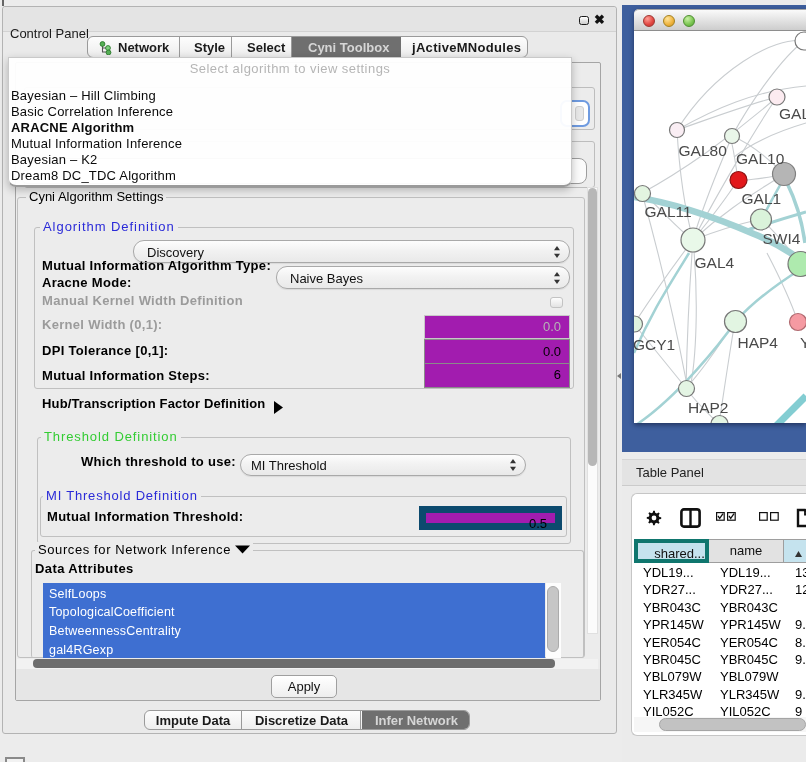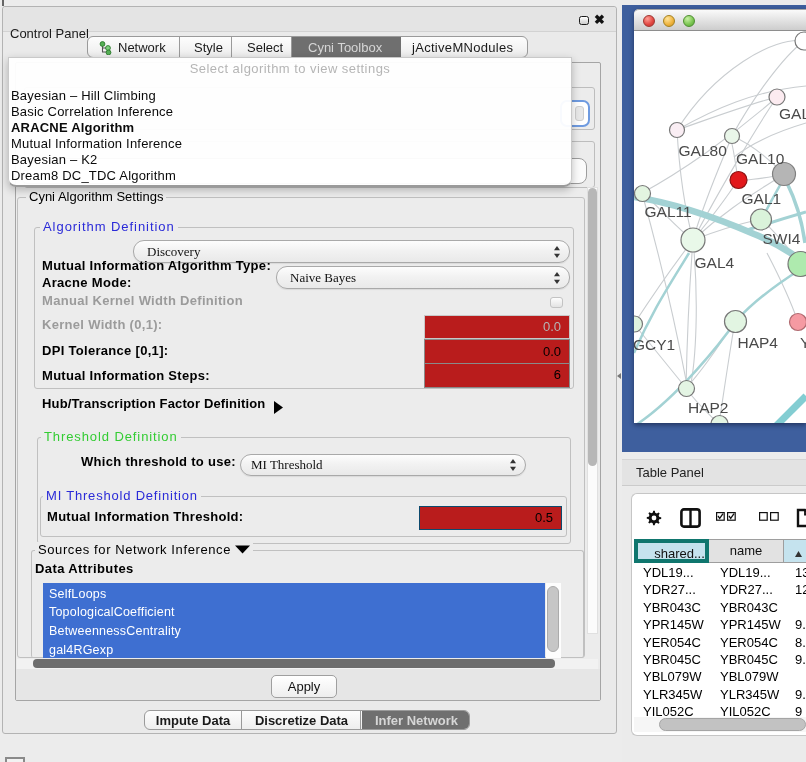--- a/index.html
+++ b/index.html
@@ -1,39 +1,39 @@
 <!DOCTYPE html>
 <html><head><meta charset="utf-8">
 <style>
 *{margin:0;padding:0;box-sizing:border-box;}
 html,body{width:806px;height:762px;overflow:hidden;}
 body{font-family:"Liberation Sans",sans-serif;background:#ececec;position:relative;}
 .abs{position:absolute;}
 .lbl{font-weight:bold;font-size:13px;letter-spacing:0.3px;color:#000;white-space:nowrap;}
 .lbl.dis{color:#9b9b9b;}
-.combo{position:absolute;border:1px solid #a9a9a9;border-radius:11px;background:linear-gradient(#fdfdfd,#f2f2f2 45%,#e9e9e9);box-shadow:0 1px 1px rgba(0,0,0,0.08);font-size:13px;color:#111;font-family:Liberation Serif, serif;}
+.combo{position:absolute;border:1px solid #a9a9a9;border-radius:11px;background:linear-gradient(#fdfdfd,#f2f2f2 45%,#e9e9e9);box-shadow:0 1px 1px rgba(0,0,0,0.08);font-size:13px;color:#111;}
 .combo .ct{position:absolute;left:13px;top:50%;transform:translateY(-50%);}
 .combo .ar{position:absolute;right:8px;top:50%;transform:translateY(-50%);width:8px;height:12px;}
-.tfield{position:absolute;background:#b91c1c;font-size:13px;text-align:right;}
+.tfield{position:absolute;background:#a21caf;font-size:13px;text-align:right;}
 .grp{position:absolute;border:1px solid #bdbdbd;border-radius:3px;}
 .grp .gt{position:absolute;top:-9px;left:9px;background:#ececec;padding:0 3px;font-size:13px;white-space:nowrap;}
 </style></head>
 <body>
 
 <div class="abs" style="left:2px;top:0;width:2px;height:6px;background:#666;"></div>
 <div class="abs" style="left:2px;top:6px;width:615px;height:728px;background:#eaeaea;border:1px solid #b3b3b3;border-radius:3px;"></div>
 
 <div class="abs" style="left:3px;top:7px;width:613px;height:25px;background:#e4e4e4;border-bottom:1px solid #d2d2d2;border-radius:3px 3px 0 0;"></div>
 <div class="abs" style="left:10px;top:12px;font-size:13px;color:#1b1b1b;margin-top:14px;">Control Panel</div>
 <div class="abs" style="left:579px;top:16px;width:10px;height:9px;border:1.6px solid #1a1a1a;border-radius:2.5px;background:linear-gradient(#fff,#ccc);"></div>
 <div class="abs" style="left:594px;top:12px;font-size:13px;font-weight:bold;color:#111;">✖</div>
 
 <div class="abs" style="left:15px;top:62px;width:586px;height:639px;border:1px solid #a5a5a5;border-radius:2px;background:#ececec;"></div>
 
-<div class="abs" style="left:87px;top:36px;width:441px;height:22px;border:1px solid #9a9a9a;border-radius:6px;background:linear-gradient(#fdfdfd,#ececec);overflow:hidden;font-size:13px;font-weight:normal;color:#1a1a1a;">
+<div class="abs" style="left:87px;top:36px;width:441px;height:22px;border:1px solid #9a9a9a;border-radius:6px;background:linear-gradient(#fdfdfd,#ececec);overflow:hidden;font-size:13px;font-weight:bold;color:#1a1a1a;">
   <div style="position:absolute;left:0;top:0;width:92px;height:22px;border-right:1px solid #9a9a9a;line-height:22px;">
       <span style="position:absolute;left:30px;">Network</span>
     </div>
   <svg style="position:absolute;left:11px;top:4px;" width="13" height="14" viewBox="0 0 13 14">
       <path d="M3.5,3.5 L3.5,11 L9,11 M3.5,7 L8,7" fill="none" stroke="#555" stroke-width="1.1"></path>
       <circle cx="3.5" cy="3" r="2.4" fill="#55b055" stroke="#2c7a2c" stroke-width="0.9"></circle>
       <circle cx="9" cy="7" r="2.4" fill="#7ed07e" stroke="#2c7a2c" stroke-width="0.9"></circle>
       <circle cx="9.5" cy="11.5" r="2.4" fill="#55b055" stroke="#2c7a2c" stroke-width="0.9"></circle>
     </svg>
   <div style="position:absolute;left:93px;top:0;width:51px;height:22px;border-right:1px solid #9a9a9a;line-height:22px;">
@@ -113,21 +113,21 @@
     <svg class="ar" viewBox="0 0 9 14">
         <path d="M4.5,0 L8,5 L1,5 Z" fill="#333"></path>
         <path d="M4.5,14 L8,9 L1,9 Z" fill="#333"></path>
       </svg>
     </div>
 
   <div class="grp" style="left:40px;top:496px;width:527px;height:41px;border-color:#c0c0c0;">
      <div class="gt" style="color:#2a2ad8;left:2px;letter-spacing:0.8px;">MI Threshold Definition</div>
   </div>
   <div class="abs lbl" style="left:47px;top:509px;">Mutual Information Threshold:</div>
-  <div class="tfield" style="left:419px;top:506px;width:143px;height:24px;border:1px solid #0c4a6e;color:#000;line-height:22px;padding-right:8px;">0.5</div>
+  <div class="tfield" style="left:419px;top:506px;width:143px;height:24px;border:7px solid #0c4a6e;color:#000;line-height:22px;padding-right:8px;">0.5</div>
 
   <div class="grp" style="left:31px;top:550px;width:553px;height:108px;border-color:#c0c0c0;border-bottom:none;">
      <div class="gt" style="color:#000;left:3px;letter-spacing:0.6px;">Sources for Network Inference <svg width="15" height="9" viewBox="0 0 15 9" style="vertical-align:0px;">
           <path d="M0,0.5 L15,0.5 L7.5,8.5 Z" fill="#000"></path>
         </svg></div>
   </div>
   <div class="abs lbl" style="left:35px;top:561px;letter-spacing:0.4px;">Data Attributes</div>
 
   <div class="abs" style="left:43px;top:583px;width:502px;height:75px;background:#3e6fd1;overflow:hidden;">
     <div style="font-size:12.5px;letter-spacing:0.2px;color:#fff;padding:1.5px 0 0 6px;line-height:18.7px;">SelfLoops<br>TopologicalCoefficient<br>BetweennessCentrality<br>gal4RGexp</div>

